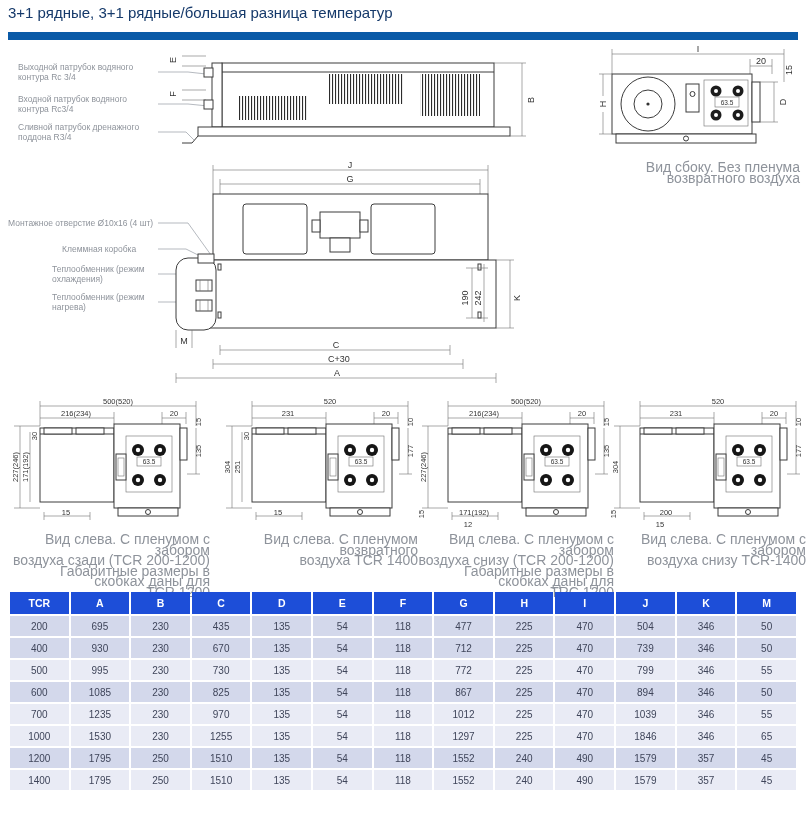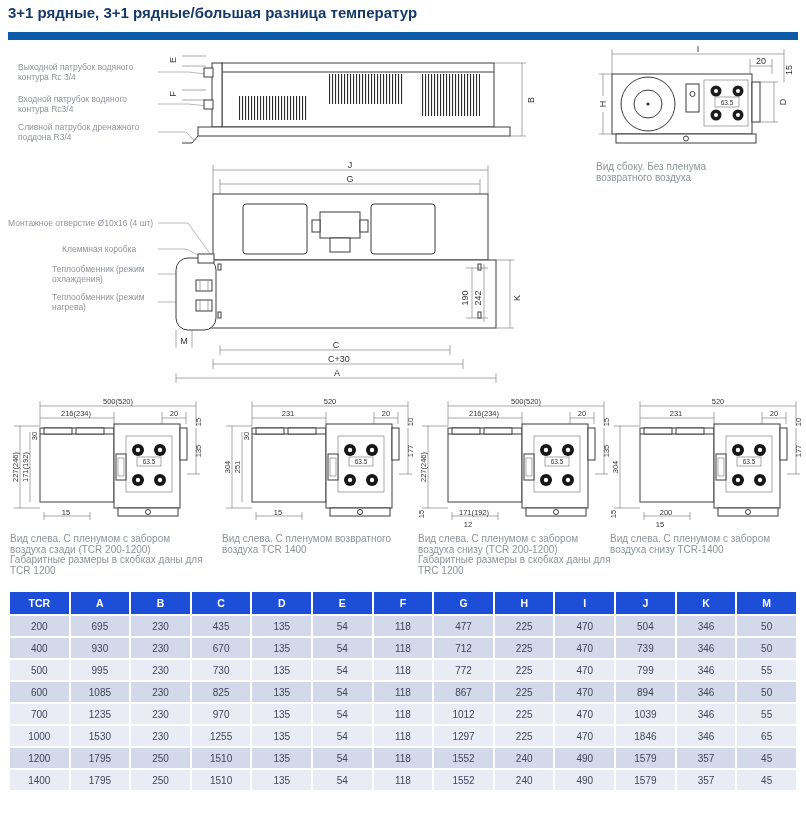--- a/index.html
+++ b/index.html
@@ -1,26 +1,26 @@
 <!DOCTYPE html>
 <html><head>
 <meta charset="utf-8">
 <style>
   html,body { margin:0; padding:0; }
   body {
     width:806px; height:818px; position:relative; background:#ffffff;
     font-family:"Liberation Sans", sans-serif; overflow:hidden;
   }
-  .title { position:absolute; left:8px; top:4px; font-size:15px; font-weight:bold; color:#15396a; }
+  .title { position:absolute; left:8px; top:4px; font-size:15px; font-weight:normal; color:#15396a; }
   .accent-bar { position:absolute; left:8px; top:32px; width:790px; height:8px; background:#0a5aa7; }
 
   .callouts { position:absolute; }
   .callout-item { position:absolute; right:0; text-align:left; color:#8e939b; font-size:8.5px; line-height:10px; }
 
-  .view-caption { position:absolute; text-align:left; color:#8e939b; font-size:10px; line-height:10.5px; }
+  .view-caption { position:absolute; text-align:right; color:#8e939b; font-size:14px; line-height:10.5px; }
   .view-caption div { min-height:1px; }
 
   svg { position:absolute; }
   svg text { font-family:"Liberation Sans", sans-serif; }
   .dim  { font-size:9px;   fill:#333; text-anchor:middle; }
   .dim8 { font-size:7.5px; fill:#333; text-anchor:middle; }
   .dims { font-size:6.5px; fill:#333; text-anchor:middle; }
   .ln   { stroke:#3c3c3c; stroke-width:1; fill:none; }
   .lnw  { stroke:#3c3c3c; stroke-width:1; fill:#ffffff; }
   .lnt  { stroke:#6f6f6f; stroke-width:0.6; fill:none; }

